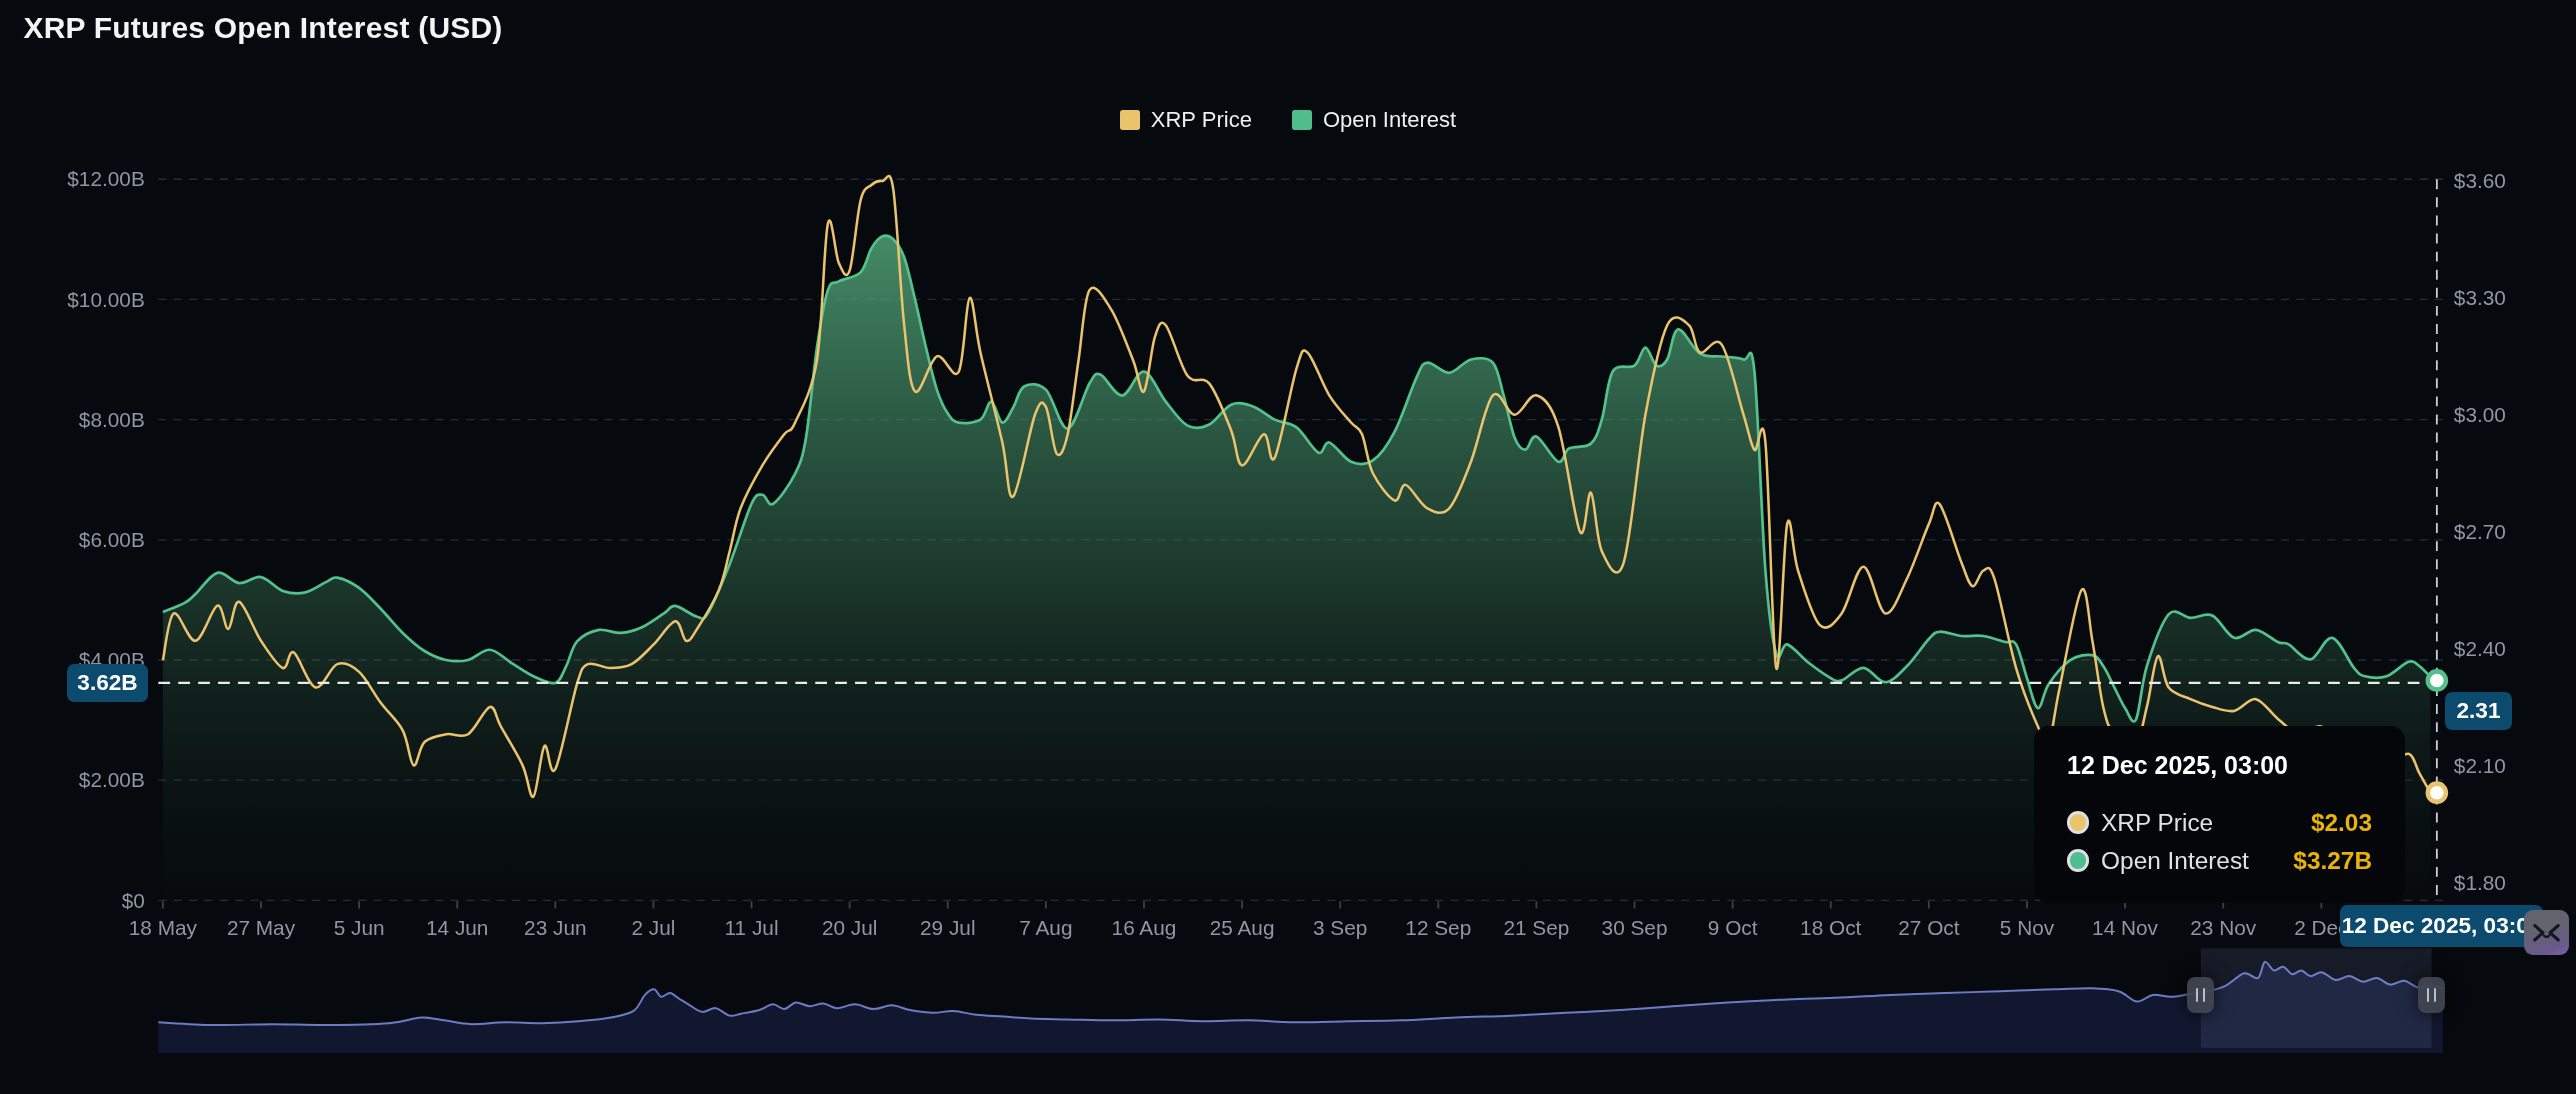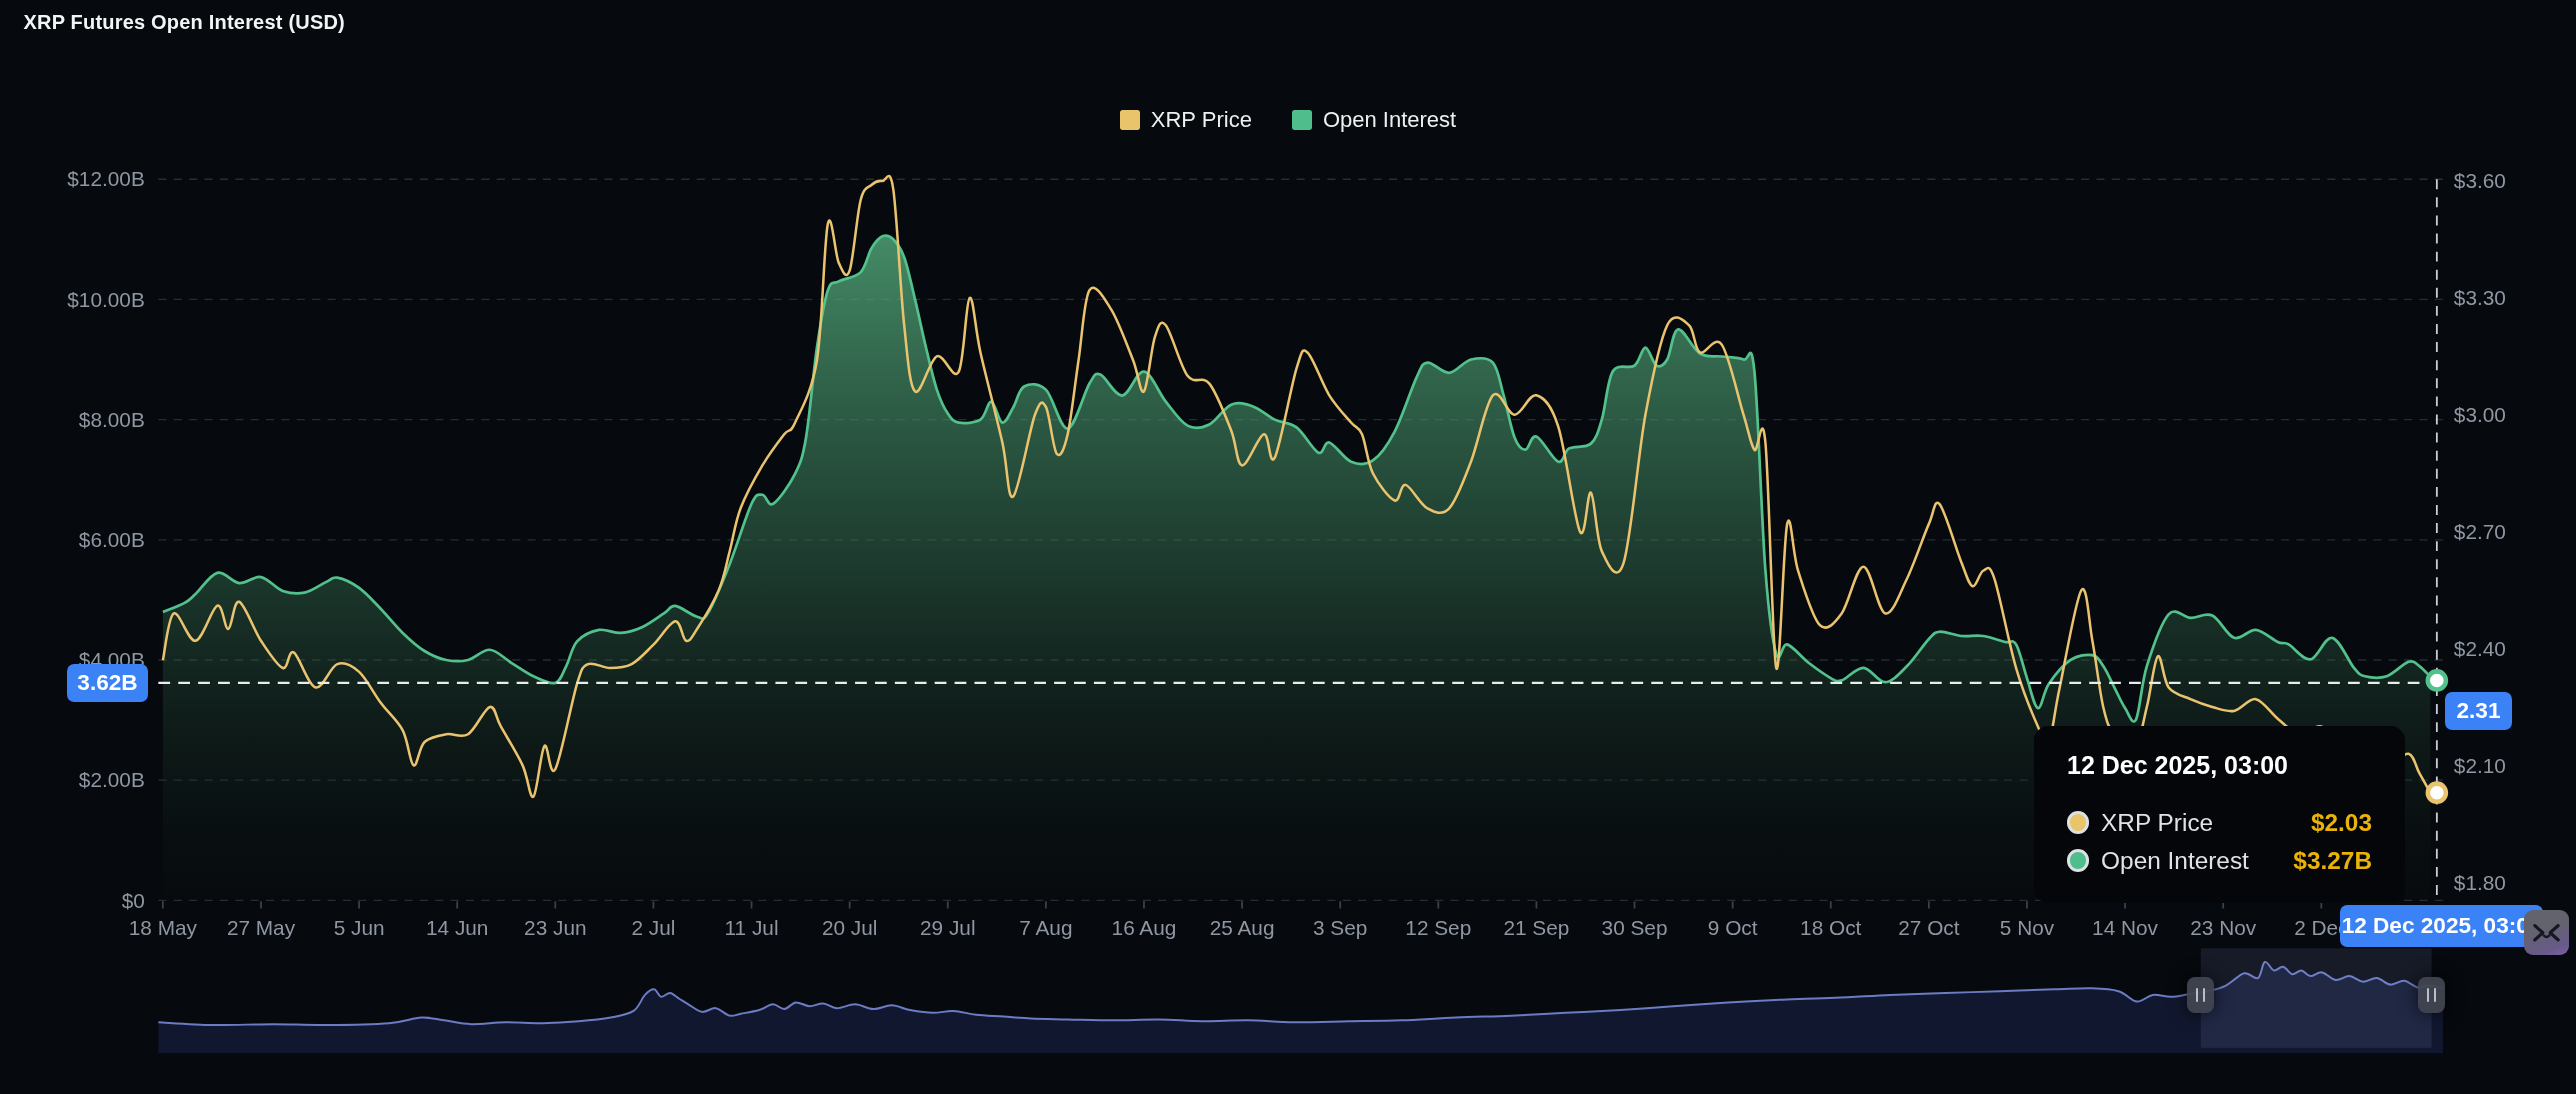--- a/index.html
+++ b/index.html
@@ -1,25 +1,25 @@
 <!DOCTYPE html>
 <html style="font-size:14.5px"><head>
 <meta charset="utf-8">
 <style>
   html,body{margin:0;padding:0;background:#06090d;}
   body{width:2576px;height:1095px;position:relative;overflow:hidden;
        font-family:"Liberation Sans",sans-serif;color:#eaecef;}
-  .title{position:absolute;left:23.5px;top:11px;font-size:20px;font-weight:700;letter-spacing:0.2px;color:#f2f4f6;}
+  .title{position:absolute;left:23.5px;top:11px;font-size:30px;font-weight:700;letter-spacing:0.2px;color:#f2f4f6;}
   .legend{position:absolute;top:107px;left:0;width:2576px;display:flex;justify-content:center;gap:40px;
           font-size:22px;color:#eef0f2;}
   .legend-item{display:flex;align-items:center;gap:11px;cursor:pointer;}
   .sw{width:20px;height:20px;border-radius:2.7px;}
   #gfx{position:absolute;left:0;top:0;}
   text.tick{fill:#8f97a3;font-size:23px;font-family:"Liberation Sans",sans-serif;}
-  .vbox{position:absolute;background:#3b82f6;border-radius:7.2px;color:#ffffff;font-weight:700;font-size:22.6px;
+  .vbox{position:absolute;background:#0c4a6e;border-radius:7.2px;color:#ffffff;font-weight:700;font-size:22.6px;
         display:flex;align-items:center;justify-content:center;z-index:4;}
   #oiBox{left:67px;top:664px;width:81px;height:38px;}
   #rBox{left:2445px;top:692px;width:67px;height:38px;}
   #dateBox{left:2340px;top:905px;width:203px;height:42px;z-index:5;}
   #tooltip{position:absolute;left:2034px;top:726px;width:371px;height:177px;background:#04060a;
            border-radius:14.5px;box-sizing:border-box;padding:25px 33px 0 33px;z-index:6;}
   .tt-title{font-size:25px;font-weight:600;color:#ffffff;margin-bottom:23.5px;}
   .tt-row{display:flex;align-items:center;gap:11.8px;font-size:24.4px;color:#dfe3e8;height:38px;}
   .tt-dot{width:16.3px;height:16.3px;border-radius:50%;border:3.6px solid #dde1e5;box-sizing:content-box;}
   .tt-val{margin-left:auto;font-weight:700;color:#eab308;}

